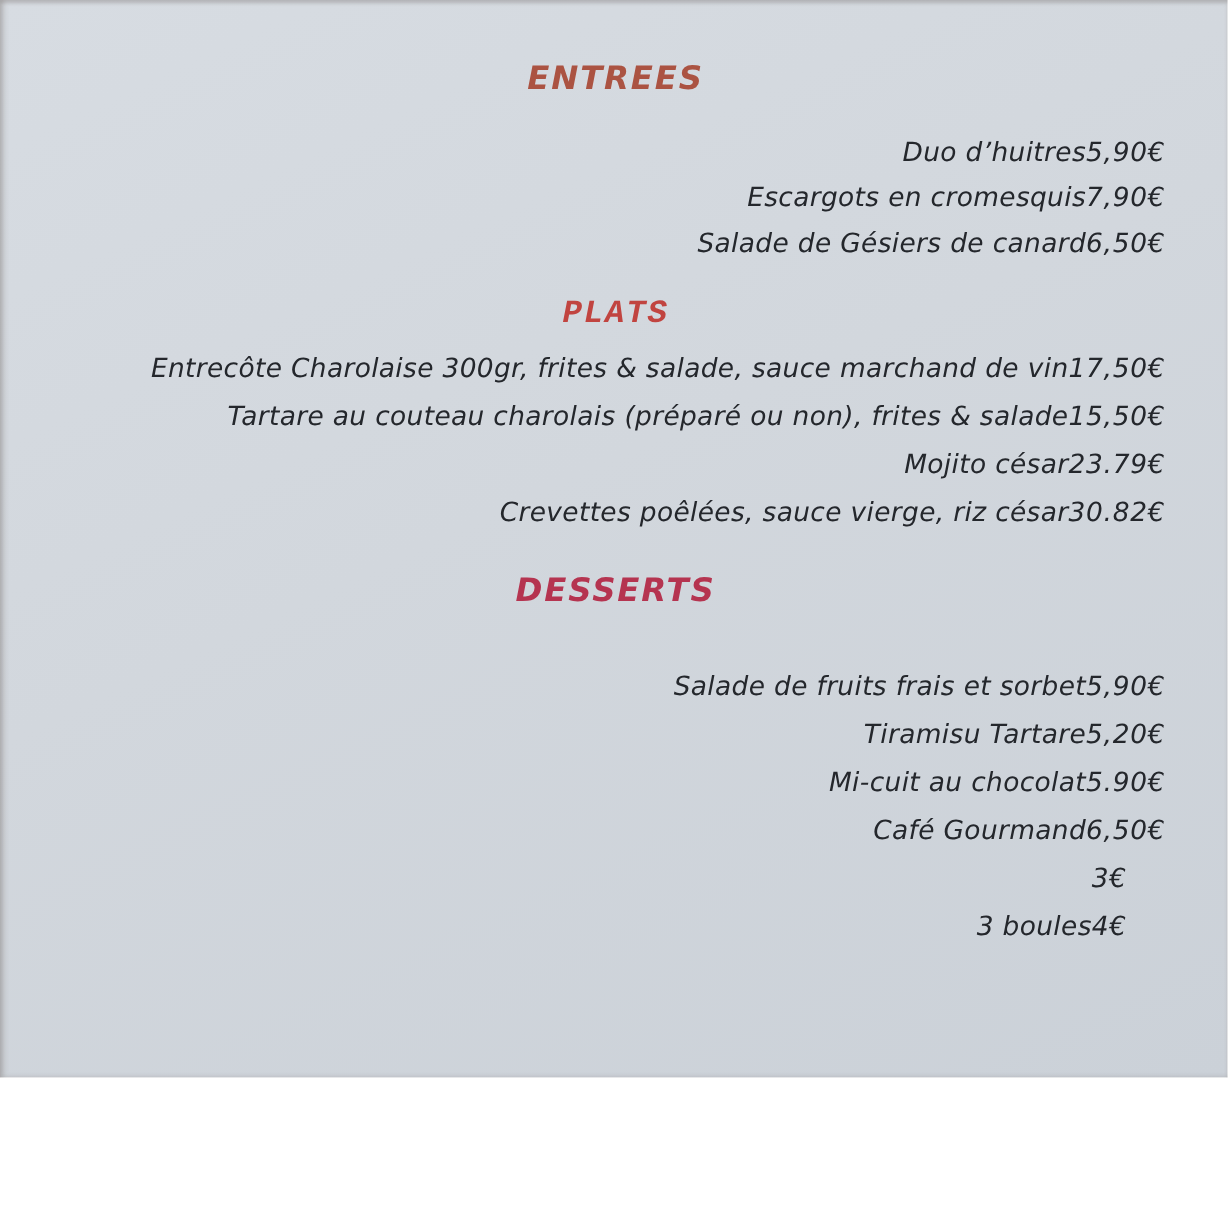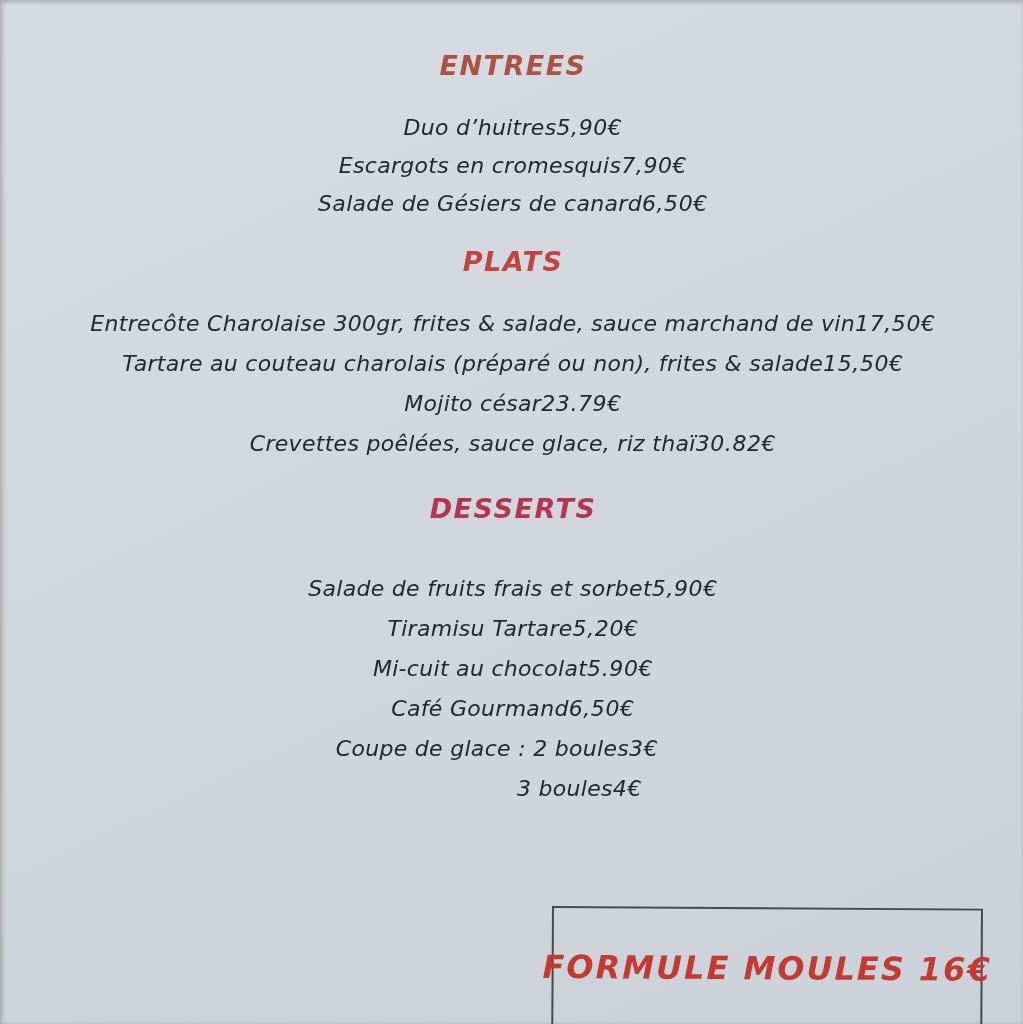--- a/index.html
+++ b/index.html
@@ -1,44 +1,44 @@
 <!DOCTYPE html>
 <html><head>
 <meta charset="utf-8">
 <style>
   html, body { margin: 0; padding: 0; }
   .page {
     position: relative;
     width: 1023px;
-    height: 1024px;
+    height: 898px;
     box-sizing: border-box;
     padding: 50px 52px 0 55px;
     background: linear-gradient(155deg, #d7dce2 0%, #d2d7dd 45%, #cbd1d8 100%);
     box-shadow: inset 3px 0 4px rgba(110,100,95,.30), inset 0 3px 3px rgba(110,100,95,.22);
     overflow: hidden;
     font-family: "DejaVu Sans", sans-serif;
     font-style: italic;
     color: #24272c;
   }
   .section-title {
     margin: 0;
     text-align: center;
     font-size: 27px;
     line-height: 32px;
     font-weight: bold;
     letter-spacing: 1.5px;
   }
   #sec-entrees .section-title { margin-bottom: 26px; }
   #sec-plats    { margin-top: 24px; }
-  #sec-plats .section-title { margin-bottom: 25px; }
+  #sec-plats .section-title { margin-bottom: 9px; font-family: Liberation Mono, monospace; }
   #sec-desserts { margin-top: 30px; }
   #sec-desserts .section-title { margin-bottom: 43px; }
   .row {
     display: flex;
-    justify-content: center;
+    justify-content: flex-end;
     align-items: center;
     font-size: 22px;
     height: 40px;
   }
   #sec-entrees .row { height: 38px; }
   .item-name  { letter-spacing: 0.3px; white-space: nowrap; }
   .item-price { letter-spacing: 0.6px; white-space: nowrap; }
   .row.indented .item-name { padding-left: 165px; }
   .item-price.short { margin-right: 32px; }
   .formule-box {
@@ -94,21 +94,21 @@
       </div>
       <div class="row">
         <span class="item-name">Tartare au couteau charolais (préparé ou non), frites &amp; salade</span>
         <span class="item-price">15,50€</span>
       </div>
       <div class="row">
         <span class="item-name">Mojito césar</span>
         <span class="item-price">23.79€</span>
       </div>
       <div class="row">
-        <span class="item-name">Crevettes poêlées, sauce glace, riz thaï</span>
+        <span class="item-name">Crevettes poêlées, sauce vierge, riz césar</span>
         <span class="item-price">30.82€</span>
       </div>
     </div>
   </section>
 
   <section class="menu-section" id="sec-desserts">
     <h2 class="section-title" style="color: rgb(181, 52, 80);">DESSERTS</h2>
     <div class="rows">
       <div class="row">
         <span class="item-name">Salade de fruits frais et sorbet</span>
@@ -120,21 +120,20 @@
       </div>
       <div class="row">
         <span class="item-name">Mi-cuit au chocolat</span>
         <span class="item-price">5.90€</span>
       </div>
       <div class="row">
         <span class="item-name">Café Gourmand</span>
         <span class="item-price">6,50€</span>
       </div>
       <div class="row">
-        <span class="item-name">Coupe de glace : 2 boules</span>
         <span class="item-price short">3€</span>
       </div>
       <div class="row indented">
         <span class="item-name">3 boules</span>
         <span class="item-price short">4€</span>
       </div>
     </div>
   </section>
 
   <div class="formule-box">

